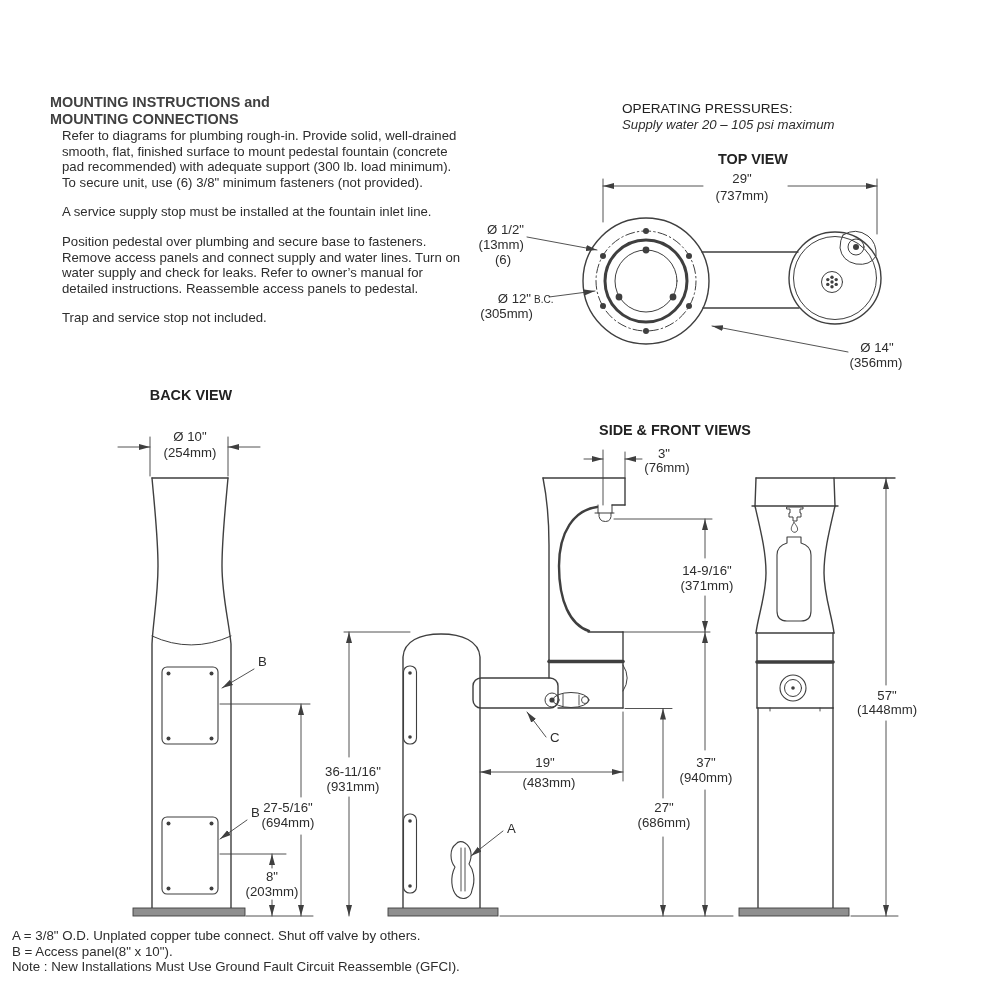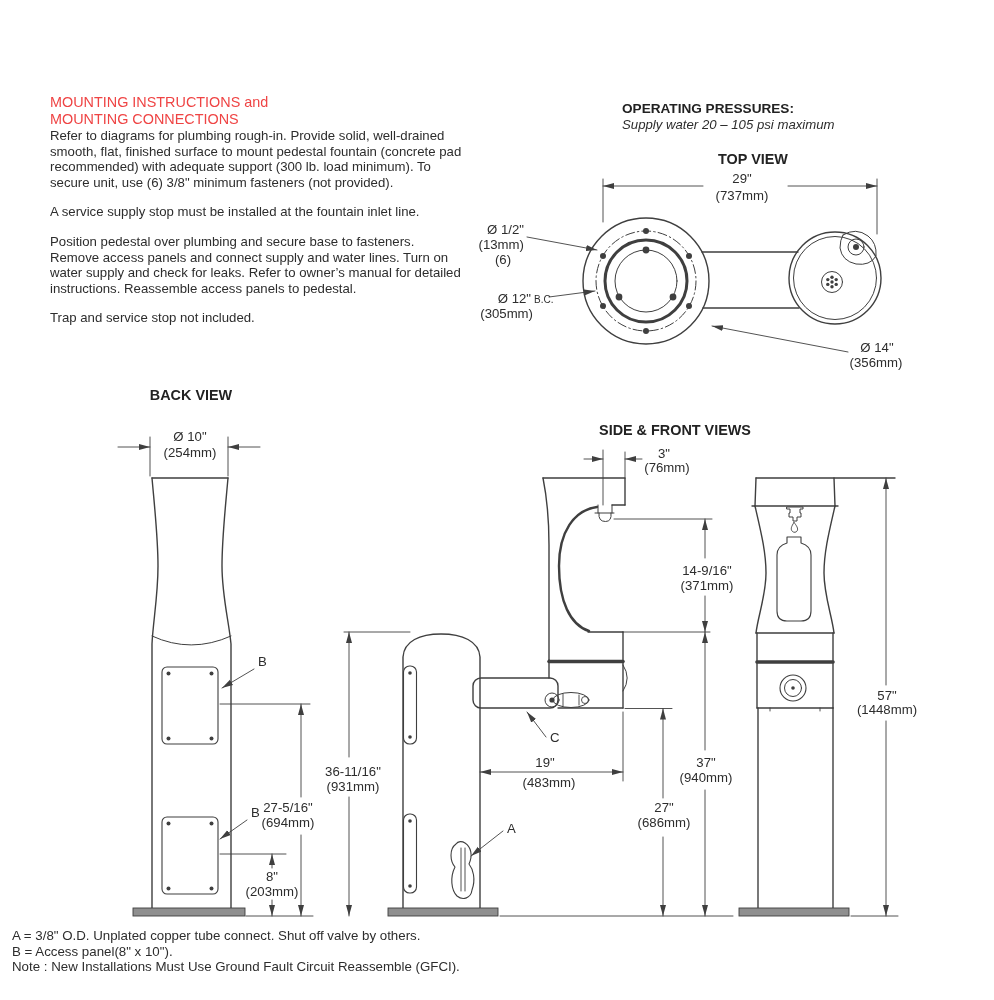--- a/index.html
+++ b/index.html
@@ -6,24 +6,24 @@
   * { box-sizing:border-box; }
   html,body { margin:0; padding:0; }
   body {
     width:994px; height:1000px; position:relative; overflow:hidden;
     background:var(--background);
     font-family:"Liberation Sans", sans-serif; color:var(--text);
     -webkit-font-smoothing:antialiased;
   }
   .abs { position:absolute; }
   .instructions { left:50px; top:94px; width:414px; }
-  .ins-title { font-weight:400; font-size:14.4px; line-height:16.5px; color:#ef4444; }
-  .instructions p { margin:1px 0 14px 0; font-size:13.2px; line-height:15.6px; }
+  .ins-title { font-weight:700; font-size:14.4px; line-height:16.5px; color:#404040; }
+  .instructions p { margin:1px 0 14px 12px; font-size:13.2px; line-height:15.6px; }
   .operating { left:622px; top:101px; width:330px; }
-  .op-title { font-weight:700; font-size:13.6px; line-height:15.5px; color:#222; }
+  .op-title { font-weight:400; font-size:13.6px; line-height:15.5px; color:#222; }
   .op-body { font-size:13.2px; line-height:15.5px;font-style:italic; }
   .notes { left:12px; top:928px; font-size:13.3px; line-height:15.5px; }
   svg.drawing { position:absolute; left:0; top:0; }
   svg .ln { stroke:var(--line); fill:none; stroke-linecap:round; stroke-linejoin:round; }
   svg .w09 { stroke-width:0.9; }
   svg .w1  { stroke-width:1; }
   svg .w11 { stroke-width:1.1; }
   svg .w13 { stroke-width:1.4; }
   svg .w22 { stroke-width:2.4; }
   svg .w35 { stroke-width:3.6; }

